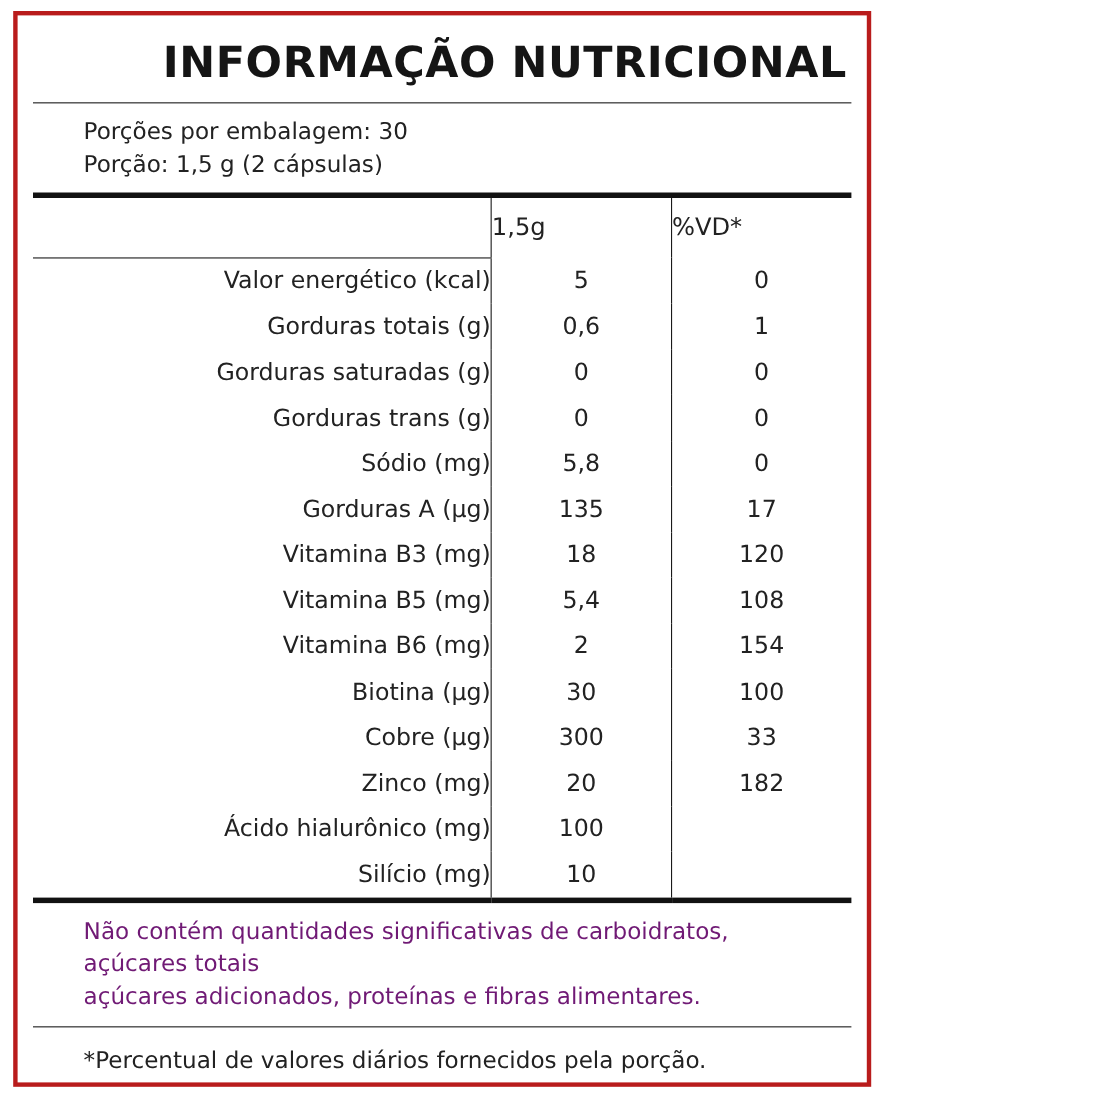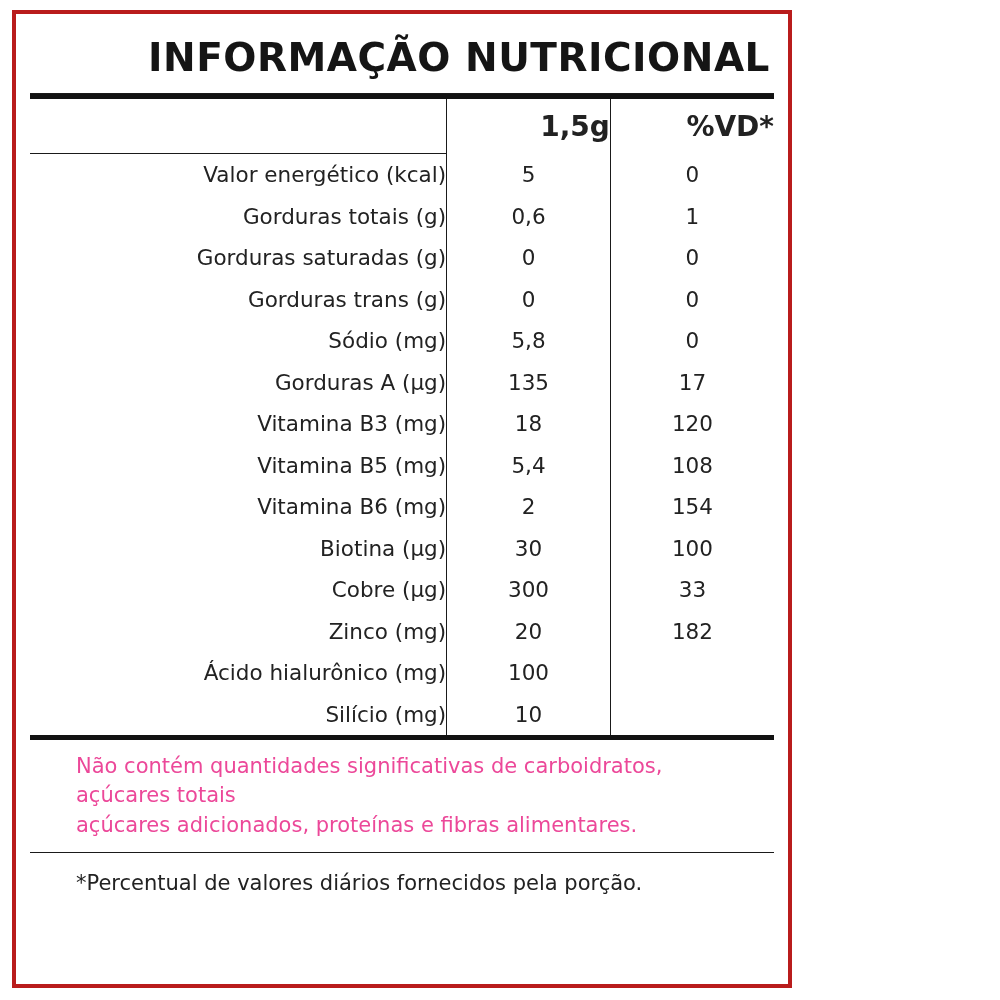--- a/index.html
+++ b/index.html
@@ -73,23 +73,23 @@
     padding: 0;
   }
 
   .col-name  { width: 56%; }
   .col-val   { width: 22%; }
   .col-vd    { width: 22%; }
 
   .hdr td {
     height: 54px;
     vertical-align: middle;
-    text-align: right;
-    font-weight: bold;
-    font-size: 28px;
+    text-align: left;
+    font-weight: normal;
+    font-size: 22px;
     border-bottom: 1.5px solid #1a1a1a;
   }
   .hdr td.col-name { border-bottom: 1.5px solid #1a1a1a; }
   .hdr td.col-val,
   .hdr td.col-vd { border-left: 1.5px solid #1a1a1a; }
 
   .row td {
     height: 41.5px;
     vertical-align: middle;
     border-bottom: 1.2px solid #1a1a1a;
@@ -102,38 +102,42 @@
   .row td.col-vd {
     text-align: center;
     border-left: 1.5px solid #1a1a1a;
   }
   .row.last td { border-bottom: 5px solid #121212; }
 
   .note {
     padding: 12px 14px 12px 46px;
     font-size: 21px;
     line-height: 1.4;
-    color: #ec4899;
+    color: #701a75;
   }
   .footnote {
     padding: 16px 14px 6px 46px;
     font-size: 21px;
     line-height: 1.4;
     color: #222;
   }
 </style>
 </head>
 <body>
 
 <div class="panel">
   <div class="inner">
 
     <div class="title">INFORMAÇÃO NUTRICIONAL</div>
     <div class="rule-thin"></div>
 
+    <div class="servings">
+      <div>Porções por embalagem: 30</div>
+      <div>Porção: 1,5 g (2 cápsulas)</div>
+    </div>
     <div class="rule-thick"></div>
 
     <table class="nutri">
       <tbody>
         <tr class="hdr">
           <td class="col-name"></td>
           <td class="col-val">1,5g</td>
           <td class="col-vd">%VD*</td>
         </tr>
 

